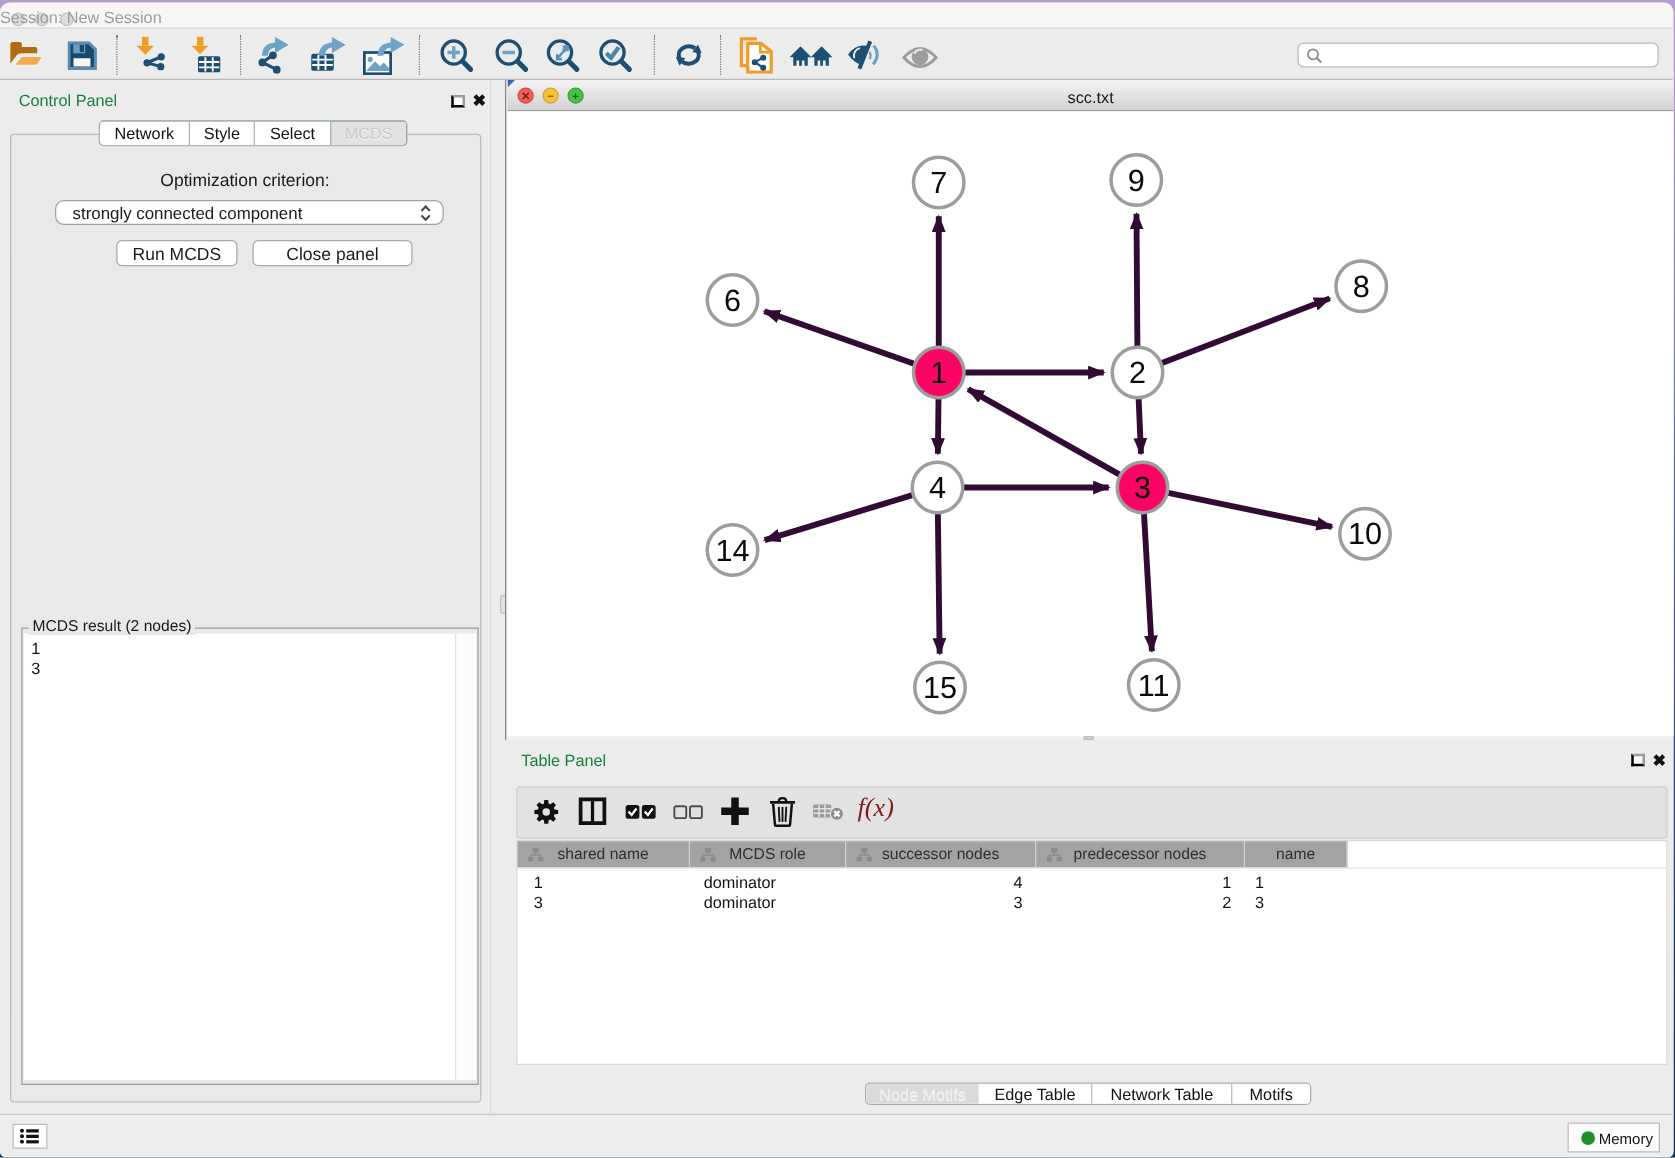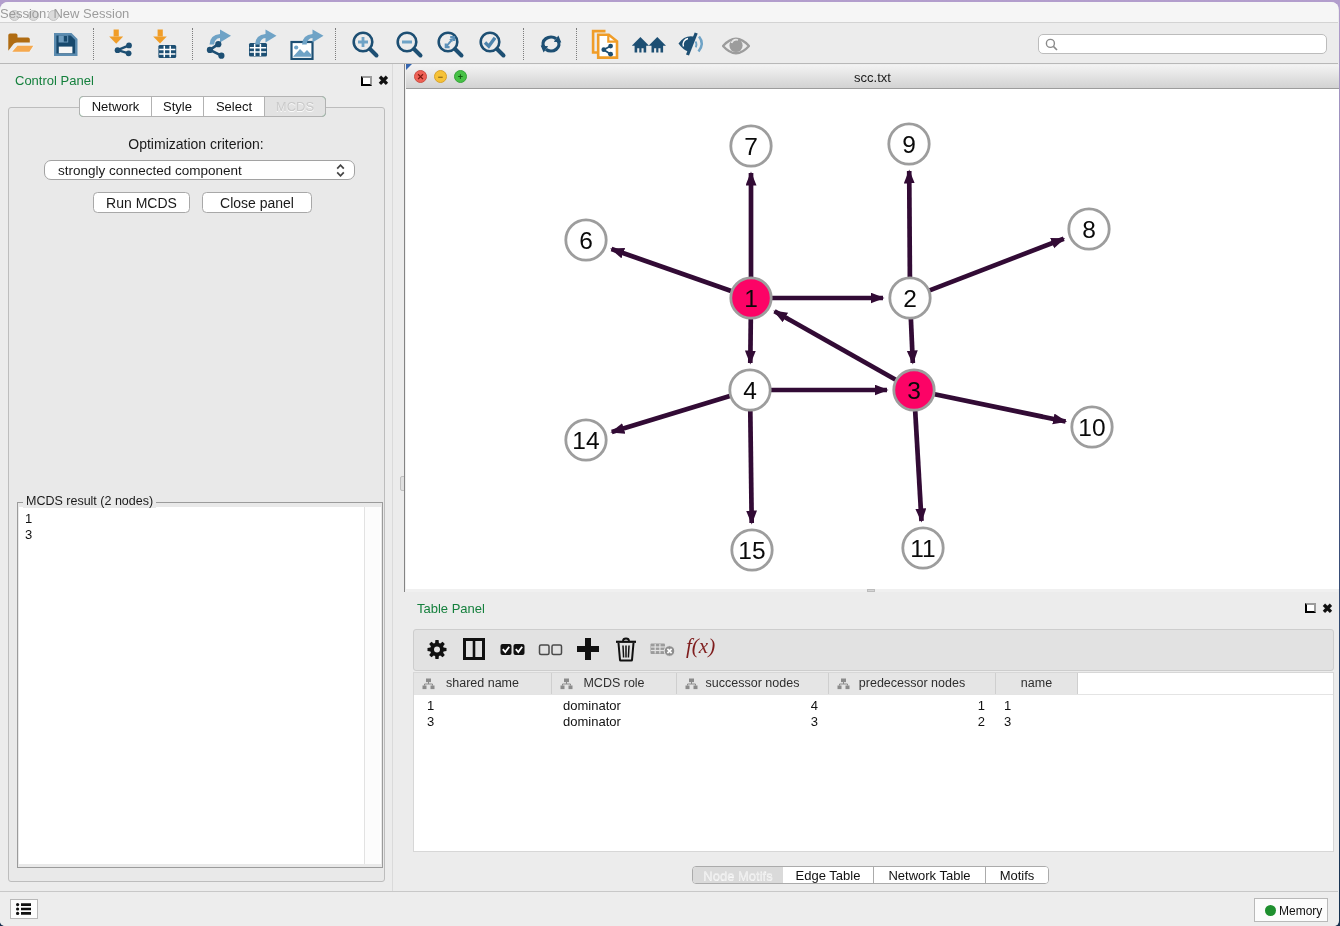--- a/index.html
+++ b/index.html
@@ -36,21 +36,21 @@
 
 #netwin{position:absolute;left:404px;top:62px;width:934px;height:528px;border-left:1px solid #848484;background:#f0f0f0}
 #nettitle{position:absolute;left:1px;top:1px;width:933px;height:23.5px;background:linear-gradient(#f3f3f3,#dcdcdc 70%,#d2d2d2);border-bottom:1px solid #9c9c9c}
 .wb{position:absolute;top:4.5px;width:13px;height:13px;border-radius:50%;font:bold 9px/12px "Liberation Sans",sans-serif;text-align:center}
 #netname{position:absolute;width:100%;top:5px;text-align:center;font-size:13px;color:#1a1a1a}
 #canvas{position:absolute;left:1px;top:25px;width:933px;height:500px;background:#fff}
 
 #tpanel{position:absolute;left:405px;top:590px;width:933px;height:299px;background:#ececec}
 #ttoolbar{position:absolute;left:8px;top:37px;width:921px;height:42px;background:#e2e2e2;border:1px solid #cdcdcd;border-radius:3px}
 #ttable{position:absolute;left:8px;top:80px;width:921px;height:180px;background:#fff;border:1px solid #d7d7d7}
-.th{position:absolute;top:0;height:21px;border-right:1px solid #cfcfcf;font-size:12.5px;color:#2e2e2e;text-align:center;padding-top:3px;background:#e5e5e5}
+.th{position:absolute;top:0;height:21px;border-right:1px solid #cfcfcf;font-size:12.5px;color:#2e2e2e;text-align:center;padding-top:3px;background:#a3a3a3}
 .td{position:absolute;font-size:13px;color:#111}
 .treei{position:absolute;left:8px;top:5px;width:13px;height:12px}
 #btabs{position:absolute;left:287px;top:274px;display:flex;border:1px solid #ababab;border-radius:4px;overflow:hidden;background:#fff;height:18px}
 .btab{font-size:13px;color:#111;background:#fff;border-right:1px solid #ababab;text-align:center;padding-top:1px}
 .btab.sel{background:#dadada;color:#ededed;text-shadow:0 1px 0 #f8f8f8;border-right:none}
 .btab:last-child{border-right:none}
 
 #statusbar{position:absolute;left:0;top:889px;width:1338px;height:35px;background:#ededed;border-top:1px solid #c8c8c8}
 #listbtn{position:absolute;left:10px;top:7px;width:28px;height:20px;background:#fdfdfd;border:1px solid #b9b9b9}
 #membtn{position:absolute;left:1254px;top:6px;width:74px;height:24px;background:#fcfcfc;border:1px solid #b9b9b9;font-size:12px;color:#111}
@@ -216,21 +216,21 @@
     </div>
     <div id="tabpanel"></div>
     <div id="dropdown">strongly connected component
       <svg width="9" height="13" style="position:absolute;right:9px;top:3px" viewBox="0 0 9 13">
         <path d="M1.2 4.7 L4.5 1.2 L7.8 4.7" fill="none" stroke="#444" stroke-width="1.7"></path>
         <path d="M1.2 8.3 L4.5 11.8 L7.8 8.3" fill="none" stroke="#444" stroke-width="1.7"></path>
       </svg>
     </div>
     <div id="optlabel">Optimization criterion:</div>
     <div class="btn" style="left:93px;width:97px">Run MCDS</div>
-    <div class="btn" style="left:202px;width:110px">Close panel</div>
+    <div class="btn" style="left:202px;width:128px">Close panel</div>
     <div id="groupbox">
       <div id="resultwhite">
         <div style="position:absolute;left:6px;top:4px;font-size:13px;color:#111;line-height:15.5px">1<br>3</div>
         <div id="vscroll"></div>
       </div>
       <div id="grouplabel">MCDS result (2 nodes)</div>
     </div>
   </div>
   <div id="vsplit">
       <div id="vgrip"></div>

